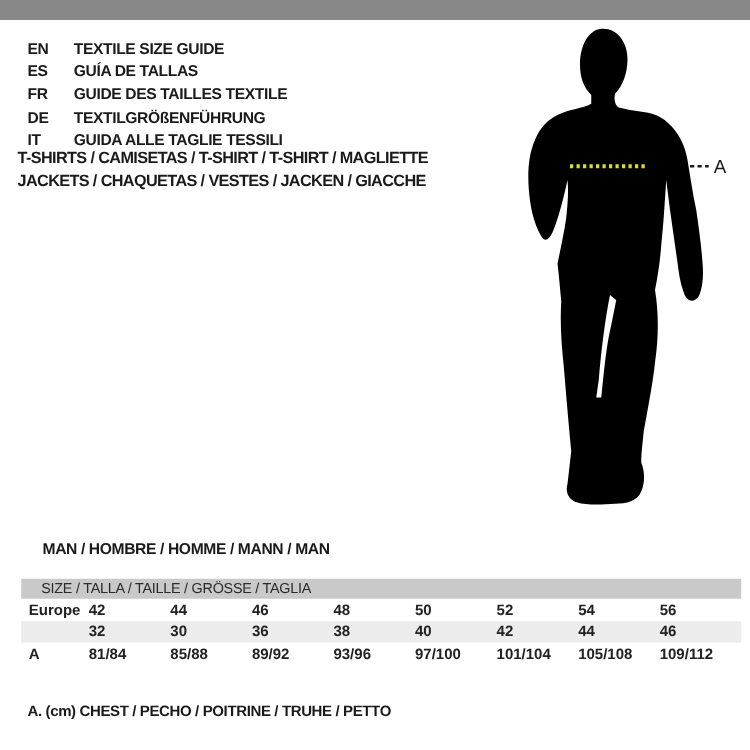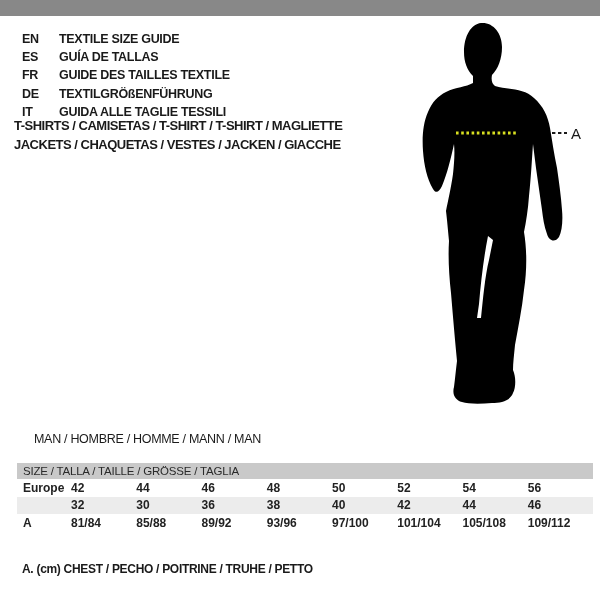--- a/index.html
+++ b/index.html
@@ -21,27 +21,27 @@
 
   
   .figure{position:absolute;top:0;left:410px;width:190px;height:410px;}
   .figure svg{display:block;width:100%;height:100%;}
   .sil{fill:var(--silhouette);fill-rule:evenodd;}
   .chest-line{stroke:var(--chest-line);stroke-width:3.2;stroke-dasharray:2.6 2.6;}
   .ext-line{stroke:var(--measure-dash);stroke-width:2;stroke-dasharray:3.4 2.6;}
   .measure-a{font-size:15px;fill:var(--text);font-family:"Liberation Sans",sans-serif;}
 
   
-  .man-title{position:absolute;top:416px;left:22px;font-size:12.5px;font-weight:normal;
+  .man-title{position:absolute;top:416px;left:22px;font-size:12.5px;font-weight:bold;
     letter-spacing:-0.3px;white-space:nowrap;padding-left:12px;}
 
   
   .size-table{position:absolute;top:447px;left:17px;width:576px;font-size:12px;}
   .t-header{background:var(--table-header-bg);height:16px;line-height:16px;
-    padding-left:6px;font-size:11.5px;color:#2a2a2a;letter-spacing:-0.2px;}
+    padding-left:16px;font-size:11.5px;color:#2a2a2a;letter-spacing:-0.2px;}
   .size-table table{width:100%;border-collapse:collapse;table-layout:fixed;font-weight:bold;}
   .size-table td{text-align:left;height:17.5px;padding:0;font-size:12px;color:#222;}
   .size-table td.lbl{text-align:left;padding-left:6px;}
   .size-table tr.band td{background:var(--table-band-bg);}
 
   
   .footnote{position:absolute;top:546px;left:22px;font-size:12px;font-weight:bold;
     letter-spacing:-0.3px;white-space:nowrap;}
 </style>
 </head>

